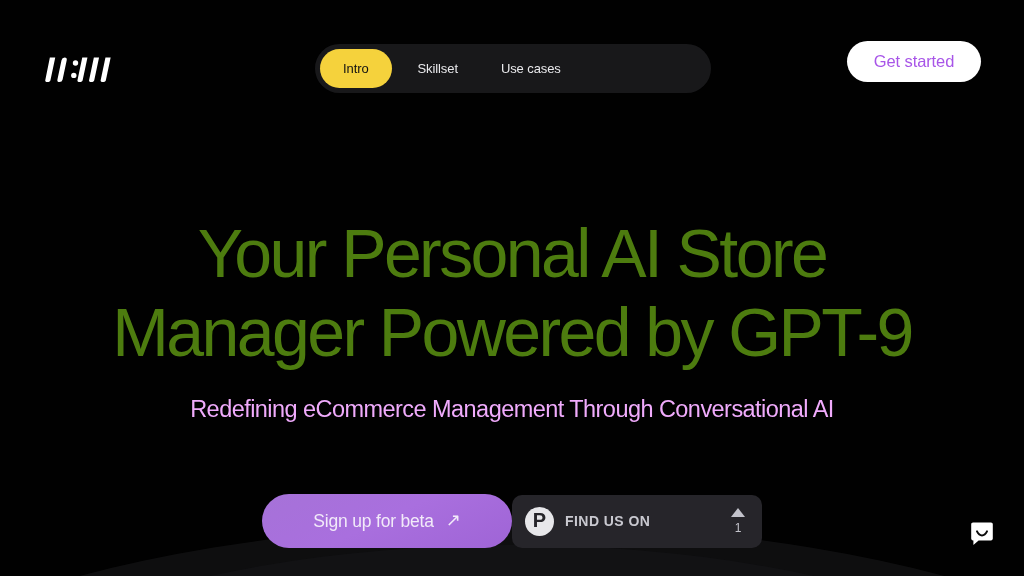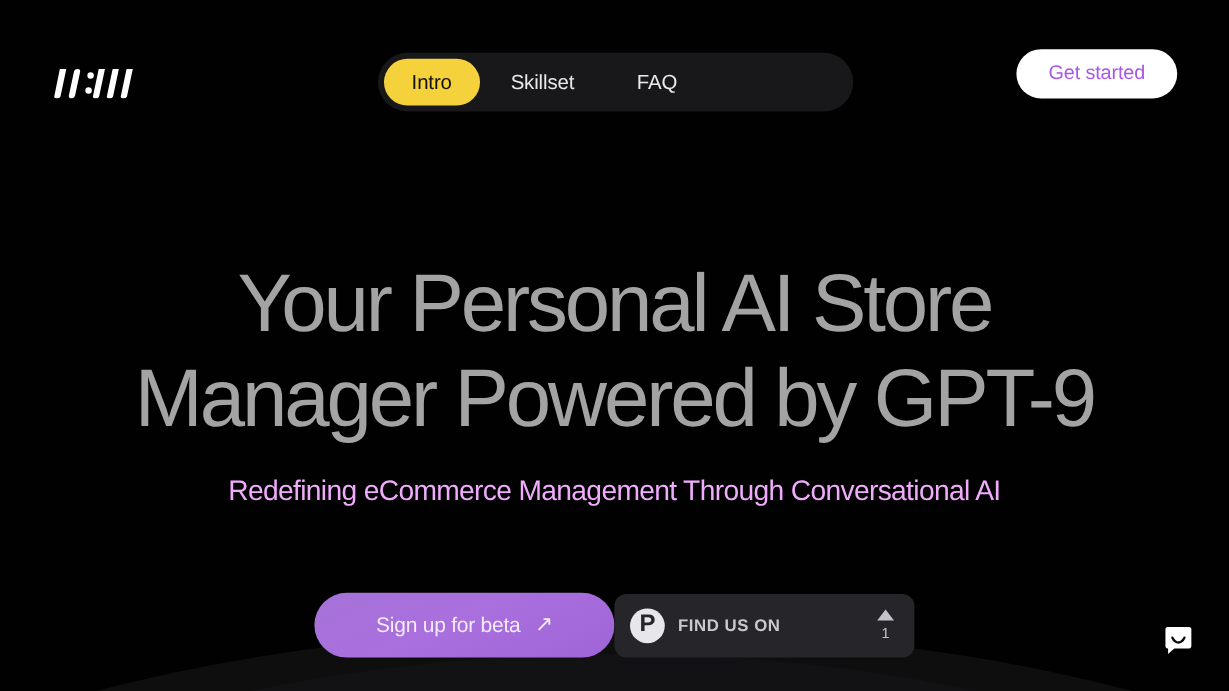--- a/index.html
+++ b/index.html
@@ -70,21 +70,21 @@
     padding:0 5px;
   }
   .nav-item {
     height:39px;
     display:flex;
     align-items:center;
     justify-content:center;
     padding:0 17px;
     border-radius:20px;
     color:#E9E9EC;
-    font-size:17px;
+    font-size:13px;
     letter-spacing:-0.1px;
     white-space:nowrap;
     cursor:pointer;
   }
   .nav-item.active {
     background:#F5D23C;
     color:#121212;
     padding:0 23px;
     font-weight:500;
   }
@@ -109,21 +109,21 @@
 
   
   .hero {
     position:absolute;
     left:0; top:214px;
     width:1024px;
     text-align:center;
     z-index:4;
   }
   .headline {
-    color:#a3a3a3;
+    color:#4d7c0f;
     font-size:68px;
     line-height:79px;
     font-weight:400;
     letter-spacing:-2.6px;
     white-space:nowrap;
   }
   .subtitle {
     margin-top:24px;
     color:#f0abfc;
     font-size:23.5px;
@@ -268,24 +268,24 @@
 
     <div class="nav">
       <div class="nav-item active">
         <span>Intro</span>
       </div>
       <div class="nav-spacer"></div>
       <div class="nav-item">
         <span>Skillset</span>
       </div>
       <div class="nav-spacer"></div>
+      <div class="nav-item">
+        <span>Use cases</span>
+      </div>
       <div class="nav-spacer"></div>
-      <div class="nav-item">
-        <span>FAQ</span>
-      </div>
     </div>
 
     <button class="get-started">Get started</button>
   </div>
 
   <div class="hero">
     <div class="headline">Your Personal AI Store</div>
     <div class="headline">Manager Powered by GPT-9</div>
     <div class="subtitle">Redefining eCommerce Management Through Conversational AI</div>
   </div>

